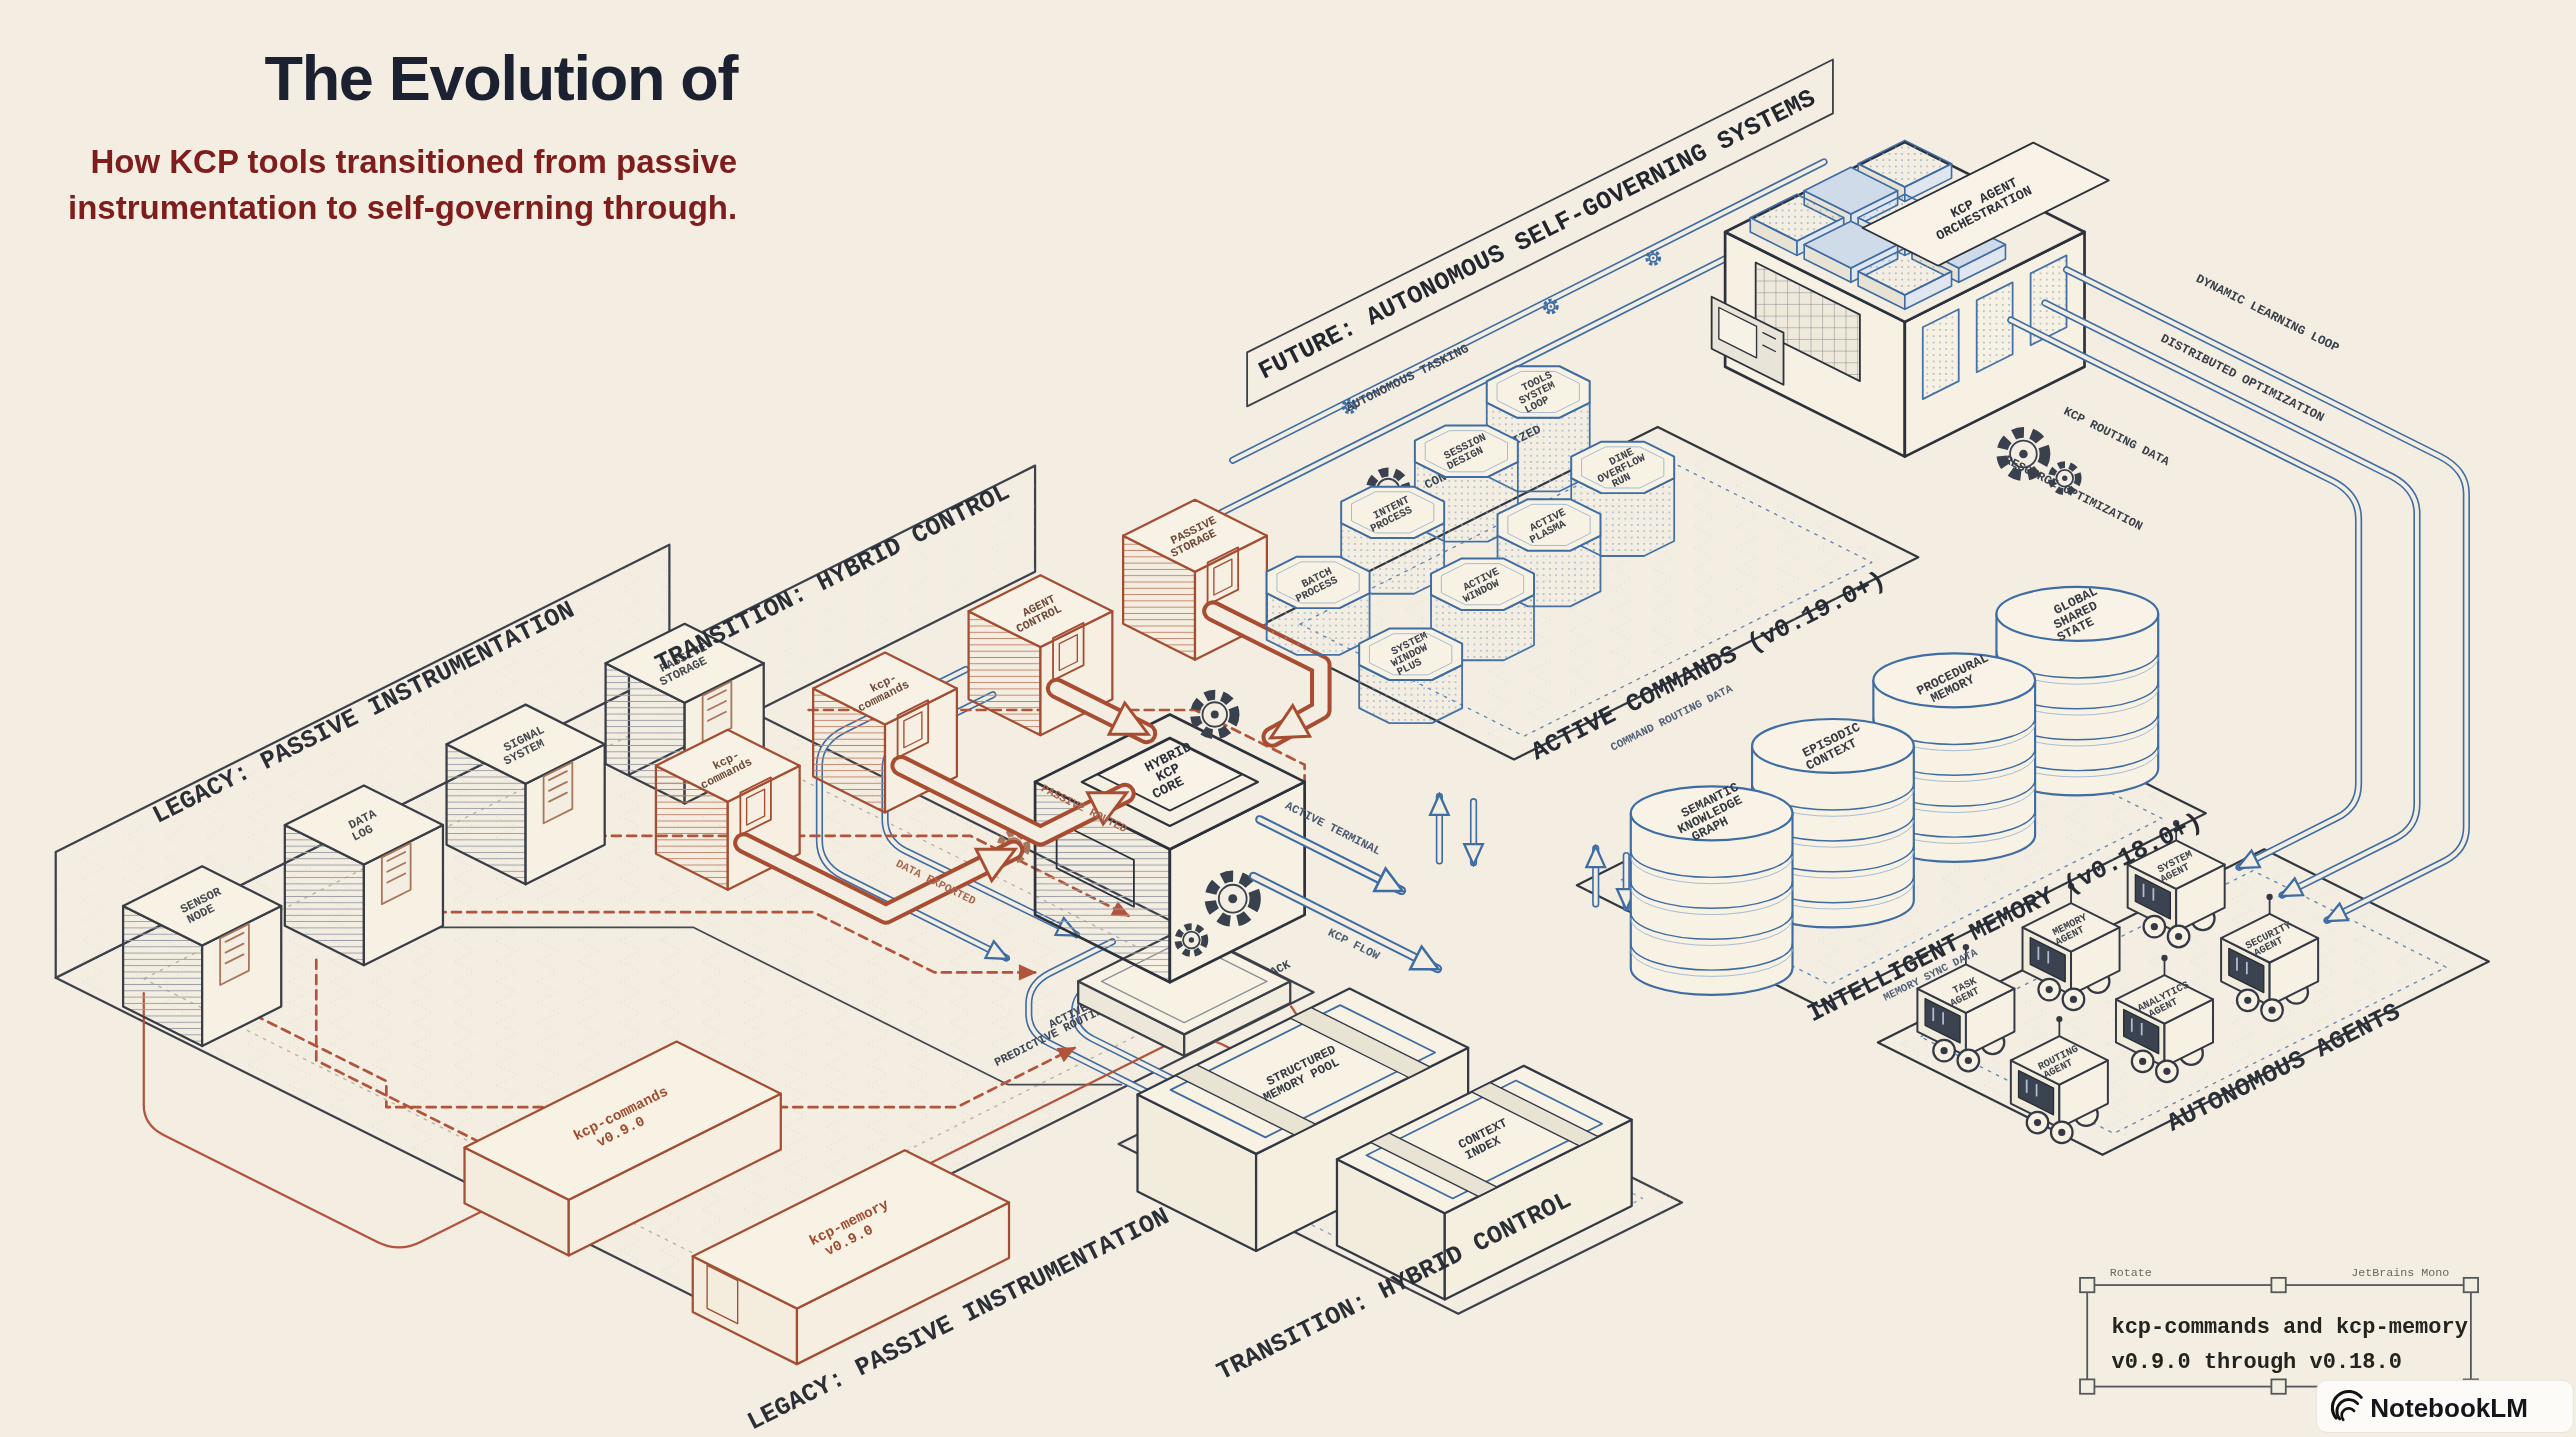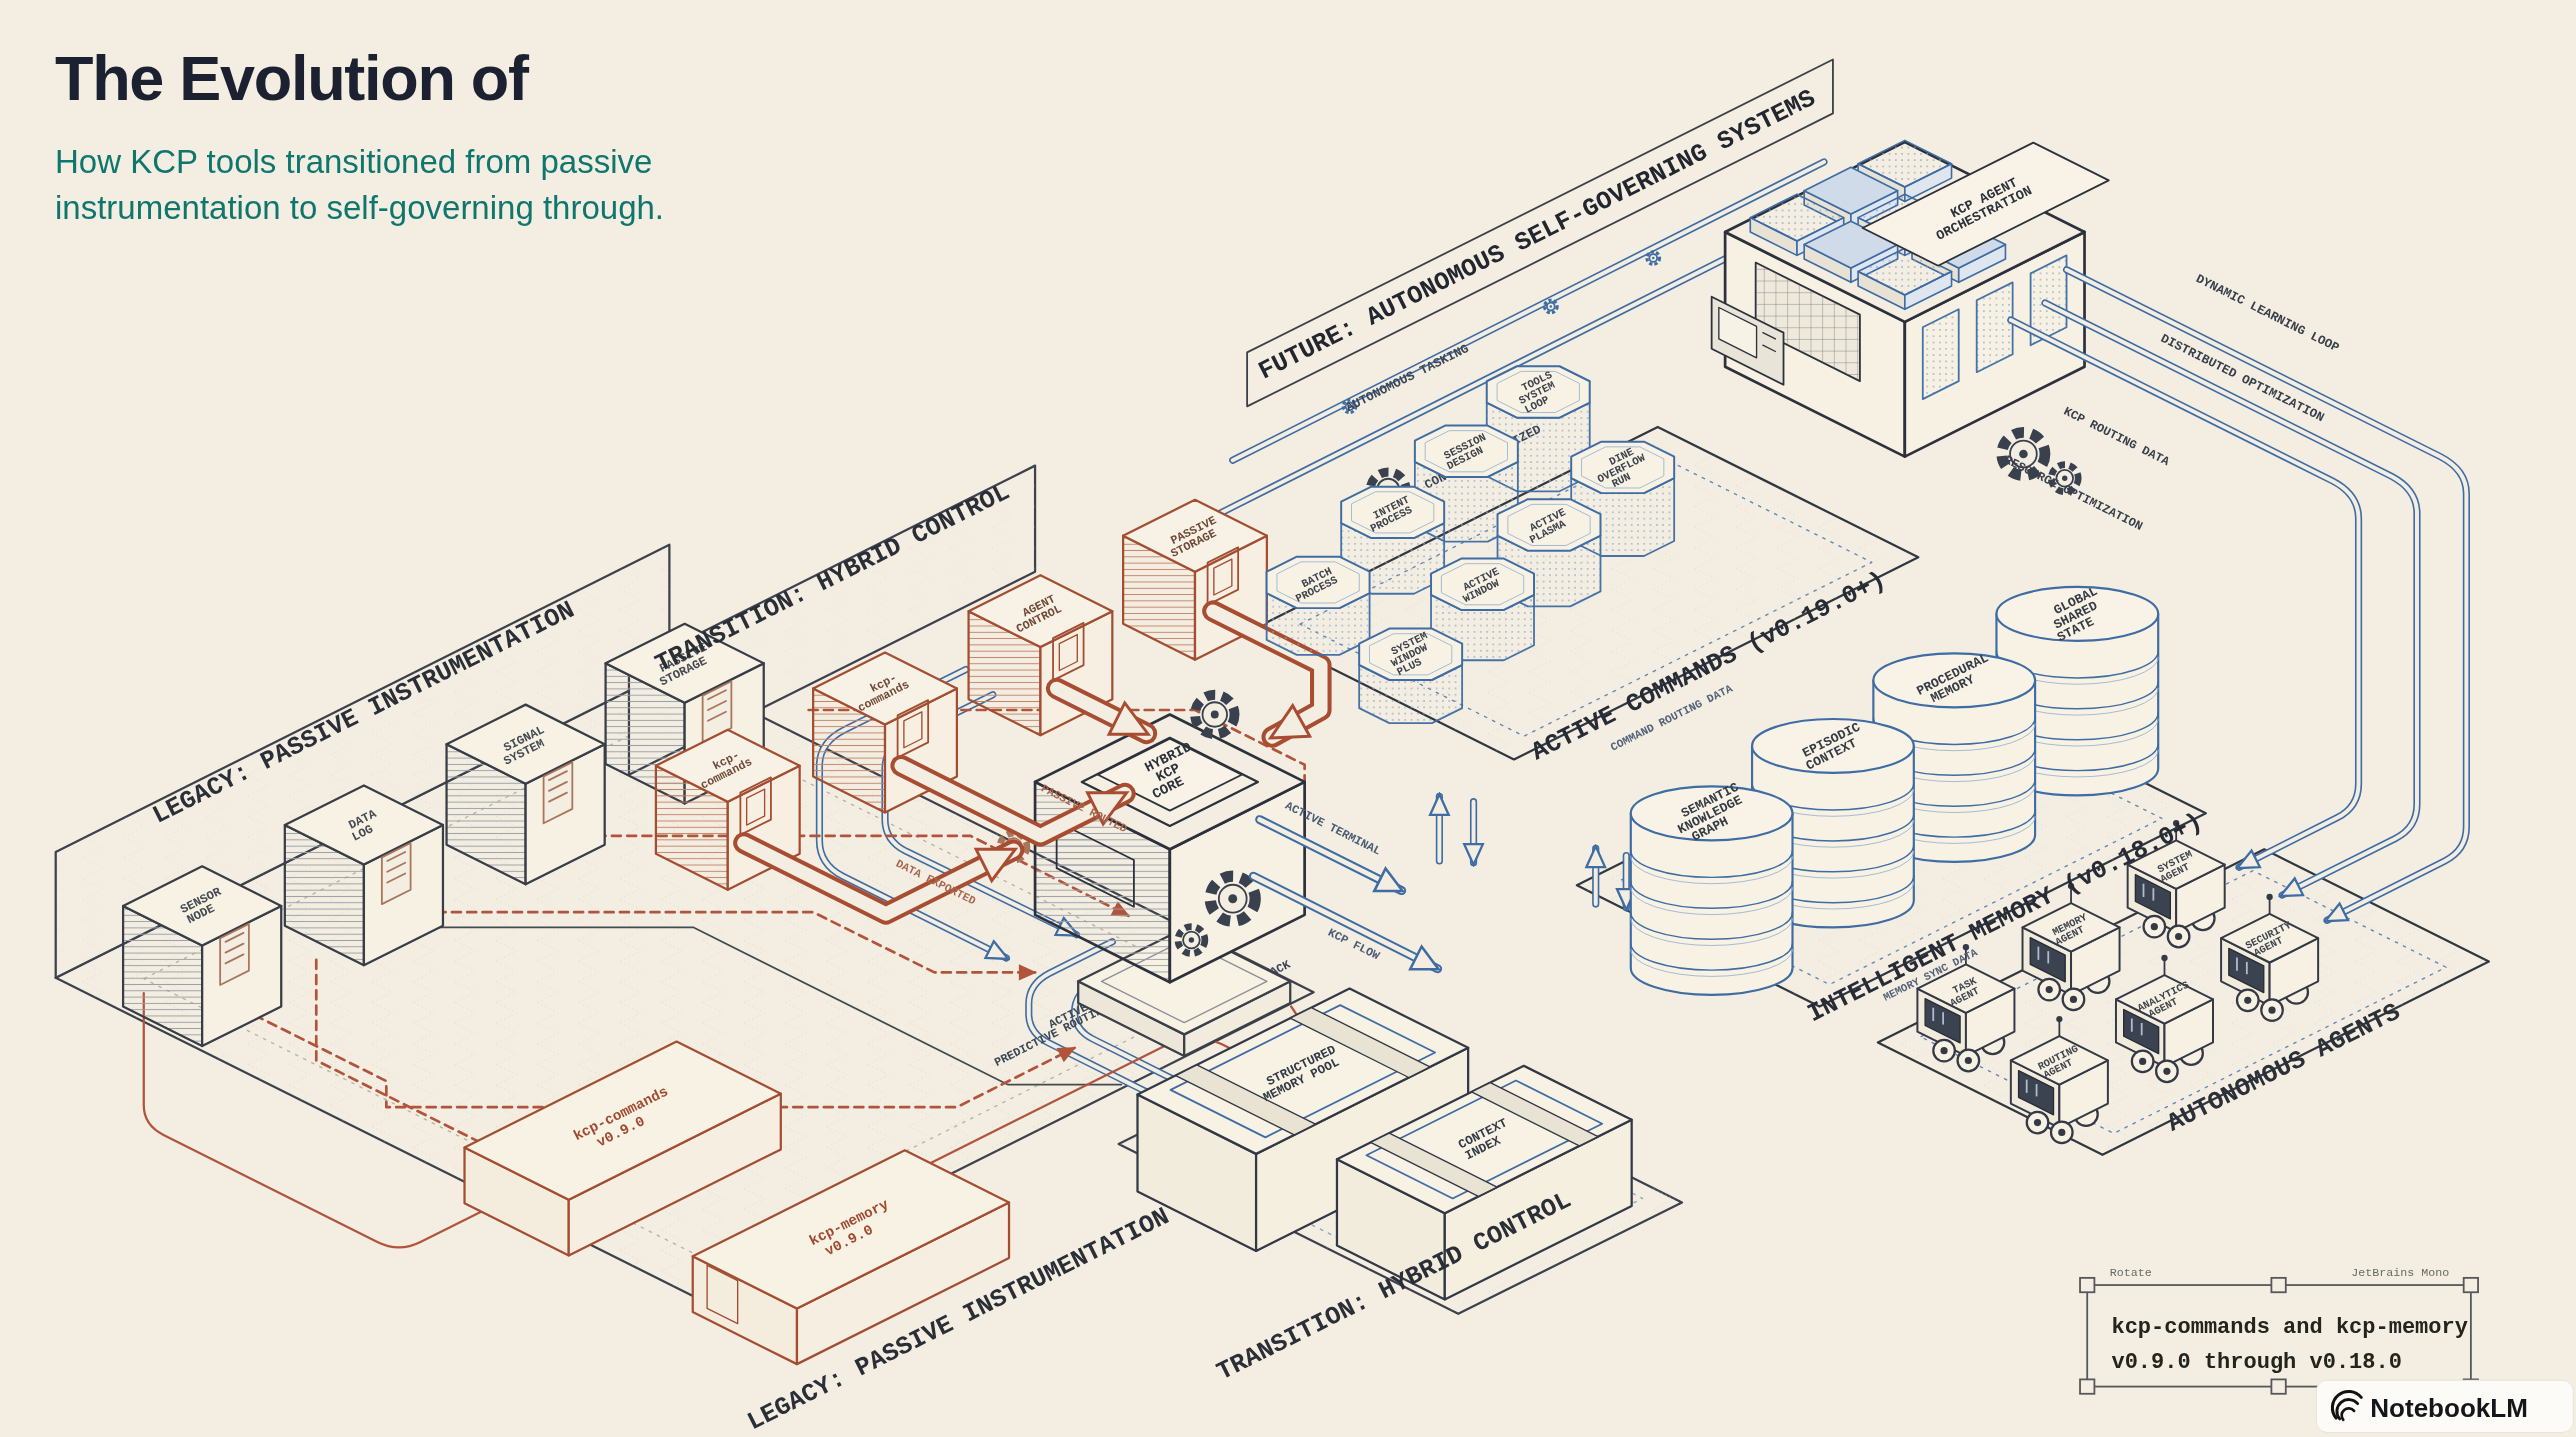--- a/index.html
+++ b/index.html
@@ -1,21 +1,21 @@
 <!DOCTYPE html>
 <html style="font-size:14.4px"><head>
 <meta charset="utf-8">
 <style>
   html,body{margin:0;padding:0;background:#e8e4d8;}
   .stage{position:relative;width:2576px;height:1438px;background:#f3eee1;overflow:hidden;
          font-family:"Liberation Sans", sans-serif;}
   .stage svg{position:absolute;left:0;top:0;}
-  .hdr{position:absolute;left:55px;top:40px;z-index:5;}
+  .hdr{position:absolute;left:68px;top:40px;z-index:5;text-align:right;}
   .title{font-size:63px;line-height:76px;font-weight:700;letter-spacing:-1.3px;color:#1b2130;}
-  .subtitle{margin-top:23.4px;font-size:33px;line-height:46px;font-weight:400;color:#0f766e;}
+  .subtitle{margin-top:23.4px;font-size:33px;line-height:46px;font-weight:700;color:#7f1d1d;}
   text{user-select:none;}
 </style>
 </head>
 <body>
 
 <div class="stage">
   <div class="hdr">
     <div class="title">
       <div>The Evolution of</div>
     </div>

